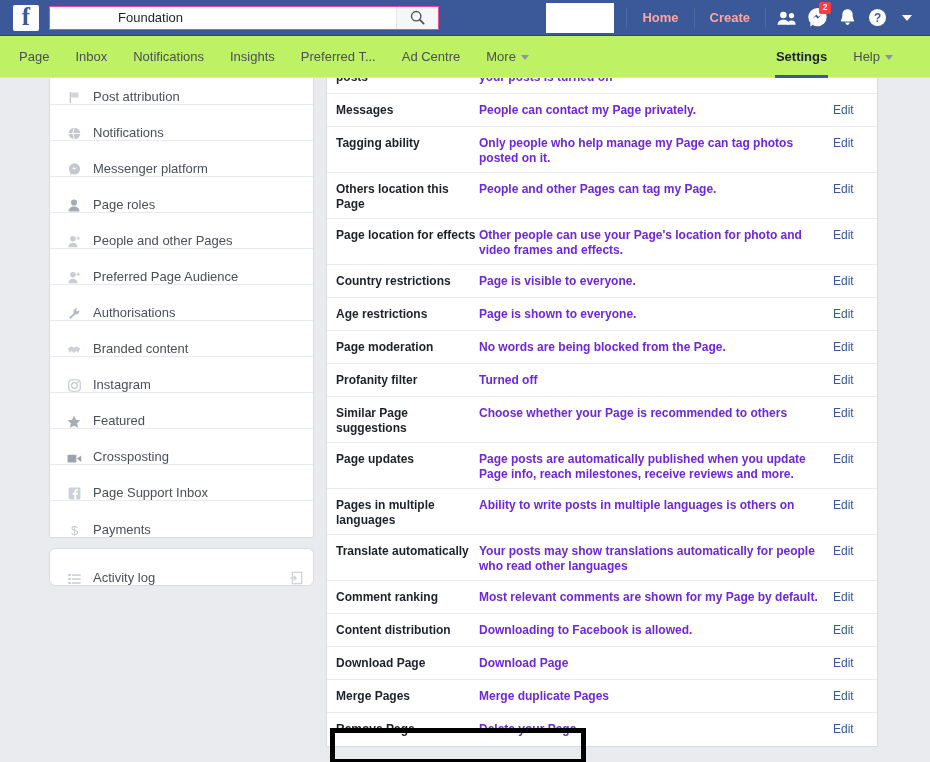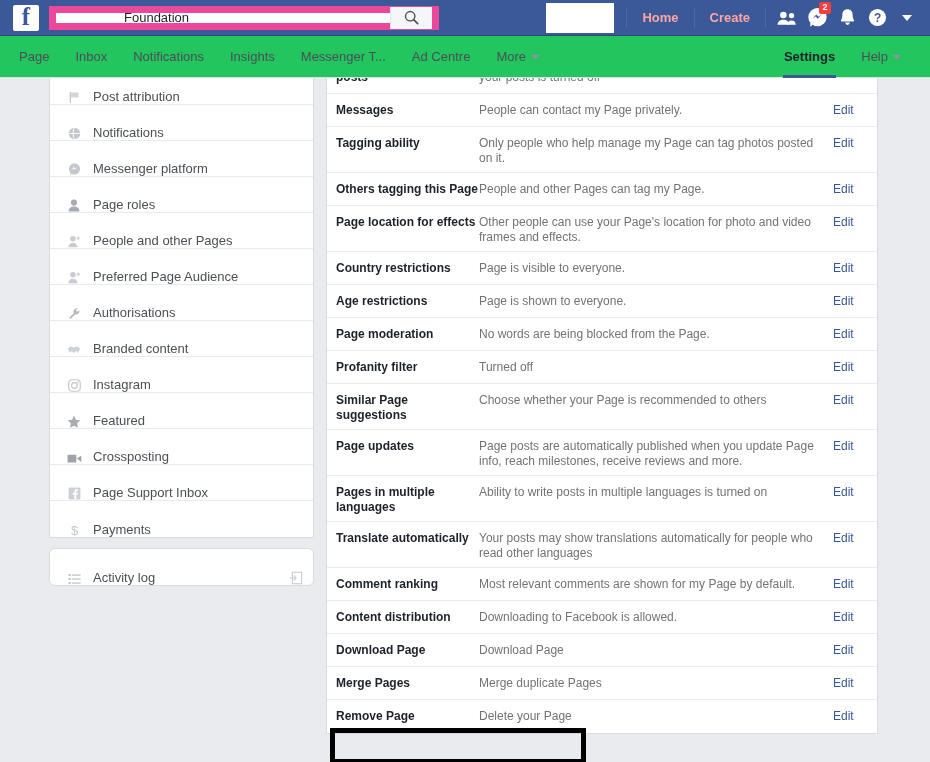--- a/index.html
+++ b/index.html
@@ -50,21 +50,21 @@
     font-size: 25px;
     color: #3b5998;
     line-height: 28px;
   }
 
   .search-wrap {
     margin-left: 10px;
     width: 390px;
     height: 24px;
     background: #ffffff;
-    border: 7px solid #ec4899;
+    border: 1px solid #ec4899;
     display: flex;
     align-items: center;
     position: relative;
     flex: 0 0 auto;
   }
   .search-input {
     border: 0;
     outline: 0;
     flex: 1 1 auto;
     height: 22px;
@@ -147,21 +147,21 @@
     border-right: 5px solid transparent;
     border-top: 6px solid #ffffff;
   }
 
   
   .subnav {
     position: absolute;
     top: 36px; left: 0;
     width: 930px;
     height: 42px;
-    background: #22c55e;
+    background: #bef264;
     border-bottom: 1px solid #dddfe2;
     display: flex;
     align-items: center;
     z-index: 5;
   }
   .subnav-item {
     font-size: 13px;
     color: #4b4f56;
     padding: 0 13px;
     line-height: 41px;
@@ -180,21 +180,21 @@
     position: absolute;
     left: 12px; right: 12px;
     bottom: 0;
     height: 3px;
     background: #3b5998;
   }
   .subnav-right {
     margin-left: auto;
     display: flex;
     align-items: flex-start;
-    padding-right: 16px;
+    padding-right: 24px;
   }
   .mini-caret {
     display: inline-block;
     width: 0; height: 0;
     border-left: 4px solid transparent;
     border-right: 4px solid transparent;
     border-top: 5px solid #8d949e;
     margin-left: 5px;
     vertical-align: middle;
   }
@@ -278,22 +278,23 @@
     padding-left: 9px;
     font-weight: bold;
     font-size: 12px;
     color: #1d2129;
     line-height: 15px;
   }
   .srow .s-desc {
     flex: 1 1 auto;
     padding-right: 12px;
     font-size: 12px;
-    color: #737373;
+    color: #6d28d9;
     line-height: 15px;
+    font-weight: bold;
   }
   .srow .s-edit {
     flex: 0 0 auto;
     width: 44px;
     font-size: 12px;
     color: #365899;
     cursor: pointer;
     line-height: 15px;
   }
   .srow.clipped {
@@ -380,21 +381,21 @@
       <span class="caret-down"></span>
     </div>
   </div>
 </div>
 
 <div class="subnav">
   <div class="subnav-item">Page</div>
   <div class="subnav-item">Inbox</div>
   <div class="subnav-item">Notifications</div>
   <div class="subnav-item">Insights</div>
-  <div class="subnav-item">Messenger T...</div>
+  <div class="subnav-item">Preferred T...</div>
   <div class="subnav-item">Ad Centre</div>
   <div class="subnav-item">
     <span>More</span><span class="mini-caret"></span>
   </div>
 
   <div class="subnav-right">
     <div class="subnav-item active">Settings</div>
     <div class="subnav-item">
       <span>Help</span><span class="mini-caret"></span>
     </div>
@@ -577,21 +578,21 @@
       <div class="s-edit">Edit</div>
     </div>
 
     <div class="srow">
       <div class="s-title">Tagging ability</div>
       <div class="s-desc">Only people who help manage my Page can tag photos posted on it.</div>
       <div class="s-edit">Edit</div>
     </div>
 
     <div class="srow">
-      <div class="s-title">Others tagging this Page</div>
+      <div class="s-title">Others location this Page</div>
       <div class="s-desc">People and other Pages can tag my Page.</div>
       <div class="s-edit">Edit</div>
     </div>
 
     <div class="srow">
       <div class="s-title">Page location for effects</div>
       <div class="s-desc">Other people can use your Page's location for photo and video frames and effects.</div>
       <div class="s-edit">Edit</div>
     </div>
 
@@ -626,21 +627,21 @@
     </div>
 
     <div class="srow">
       <div class="s-title">Page updates</div>
       <div class="s-desc">Page posts are automatically published when you update Page info, reach milestones, receive reviews and more.</div>
       <div class="s-edit">Edit</div>
     </div>
 
     <div class="srow">
       <div class="s-title">Pages in multiple languages</div>
-      <div class="s-desc">Ability to write posts in multiple languages is turned on</div>
+      <div class="s-desc">Ability to write posts in multiple languages is others on</div>
       <div class="s-edit">Edit</div>
     </div>
 
     <div class="srow">
       <div class="s-title">Translate automatically</div>
       <div class="s-desc">Your posts may show translations automatically for people who read other languages</div>
       <div class="s-edit">Edit</div>
     </div>
 
     <div class="srow">

